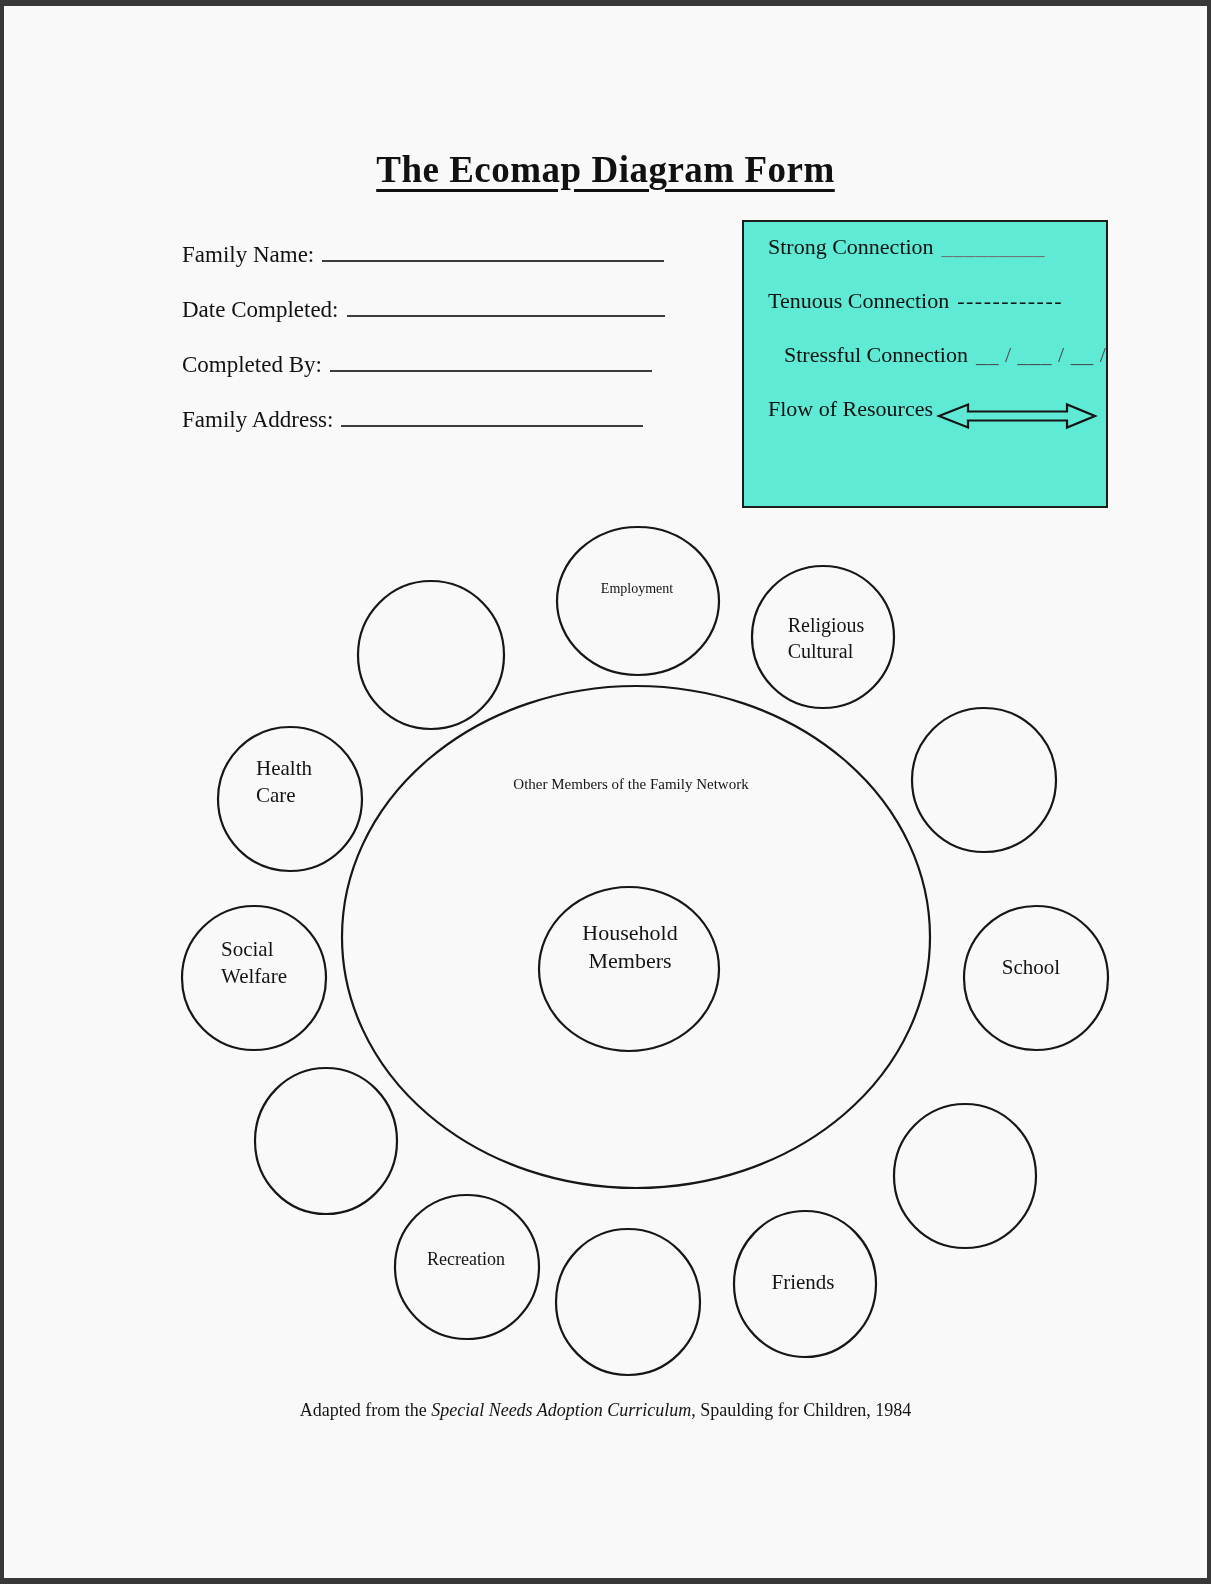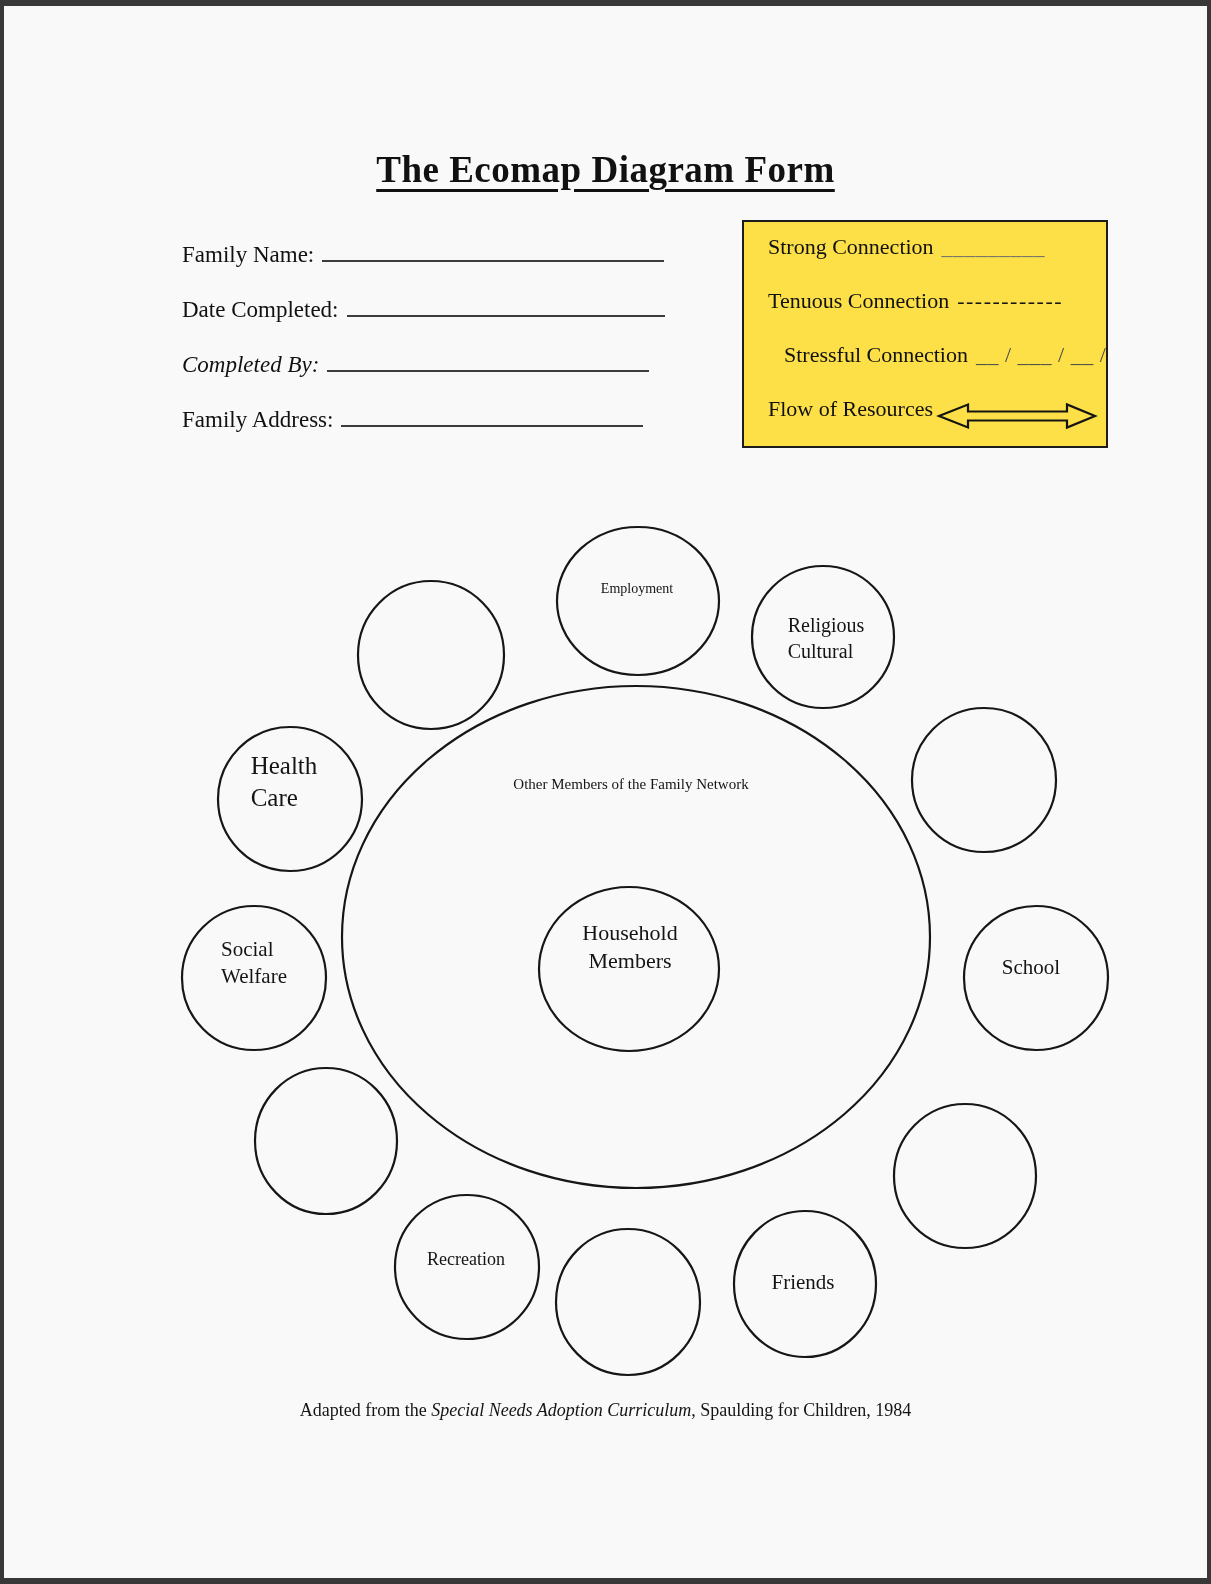--- a/index.html
+++ b/index.html
@@ -35,30 +35,30 @@
     font-size: 23px;
     white-space: nowrap;
   }
   .field .fill-line {
     display: inline-block;
     border-bottom: 2px solid #3c3c3c;
     margin-left: 8px;
   }
   .f1 { top: 236px; } .f1 .fill-line { width: 342px; }
   .f2 { top: 291px; } .f2 .fill-line { width: 318px; }
-  .f3 { top: 346px; font-style: italic; } .f3 .fill-line { width: 322px; }
+  .f3 { top: 346px; } .f3 .fill-line { width: 322px; }
   .f4 { top: 401px; } .f4 .fill-line { width: 302px; }
   
   .legend {
     position: absolute;
     left: 738px; top: 214px;
-    width: 366px; height: 228px;
+    width: 366px; height: 288px;
     box-sizing: border-box;
     border: 2px solid #1c1c1c;
-    background: #fde047;
+    background: #5eead4;
   }
   .legend-row {
     position: absolute;
     left: 24px;
     font-size: 22px;
     white-space: nowrap;
     display: flex;
     align-items: baseline;
   }
   .lr1 { top: 12px; } .lr2 { top: 66px; } .lr3 { top: 120px; margin-left: 16px; } .lr4 { top: 174px; }
@@ -73,21 +73,21 @@
     position: absolute;
     transform: translate(-50%, -50%);
     white-space: pre-line;
     line-height: 1.28;
     color: #141414;
   }
   .lbl-ellipse   { left: 627px; top: 779px; font-size: 15px; white-space: nowrap; }
   .lbl-household { left: 626px; top: 941px; font-size: 22px; text-align: center; }
   .lbl-employment{ left: 633px; top: 583px; font-size: 14px; }
   .lbl-religious { left: 822px; top: 633px; font-size: 20px; text-align: left; }
-  .lbl-health    { left: 280px; top: 776px; font-size: 25px; text-align: left; }
+  .lbl-health    { left: 280px; top: 776px; font-size: 21px; text-align: left; }
   .lbl-social    { left: 250px; top: 957px; font-size: 21px; text-align: left; }
   .lbl-school    { left: 1027px; top: 961px; font-size: 21px; }
   .lbl-recreation{ left: 462px; top: 1254px; font-size: 18px; }
   .lbl-friends   { left: 799px; top: 1276px; font-size: 21px; }
   
   .footer {
     position: absolute;
     left: 0; right: 0;
     top: 1394px;
     text-align: center;

